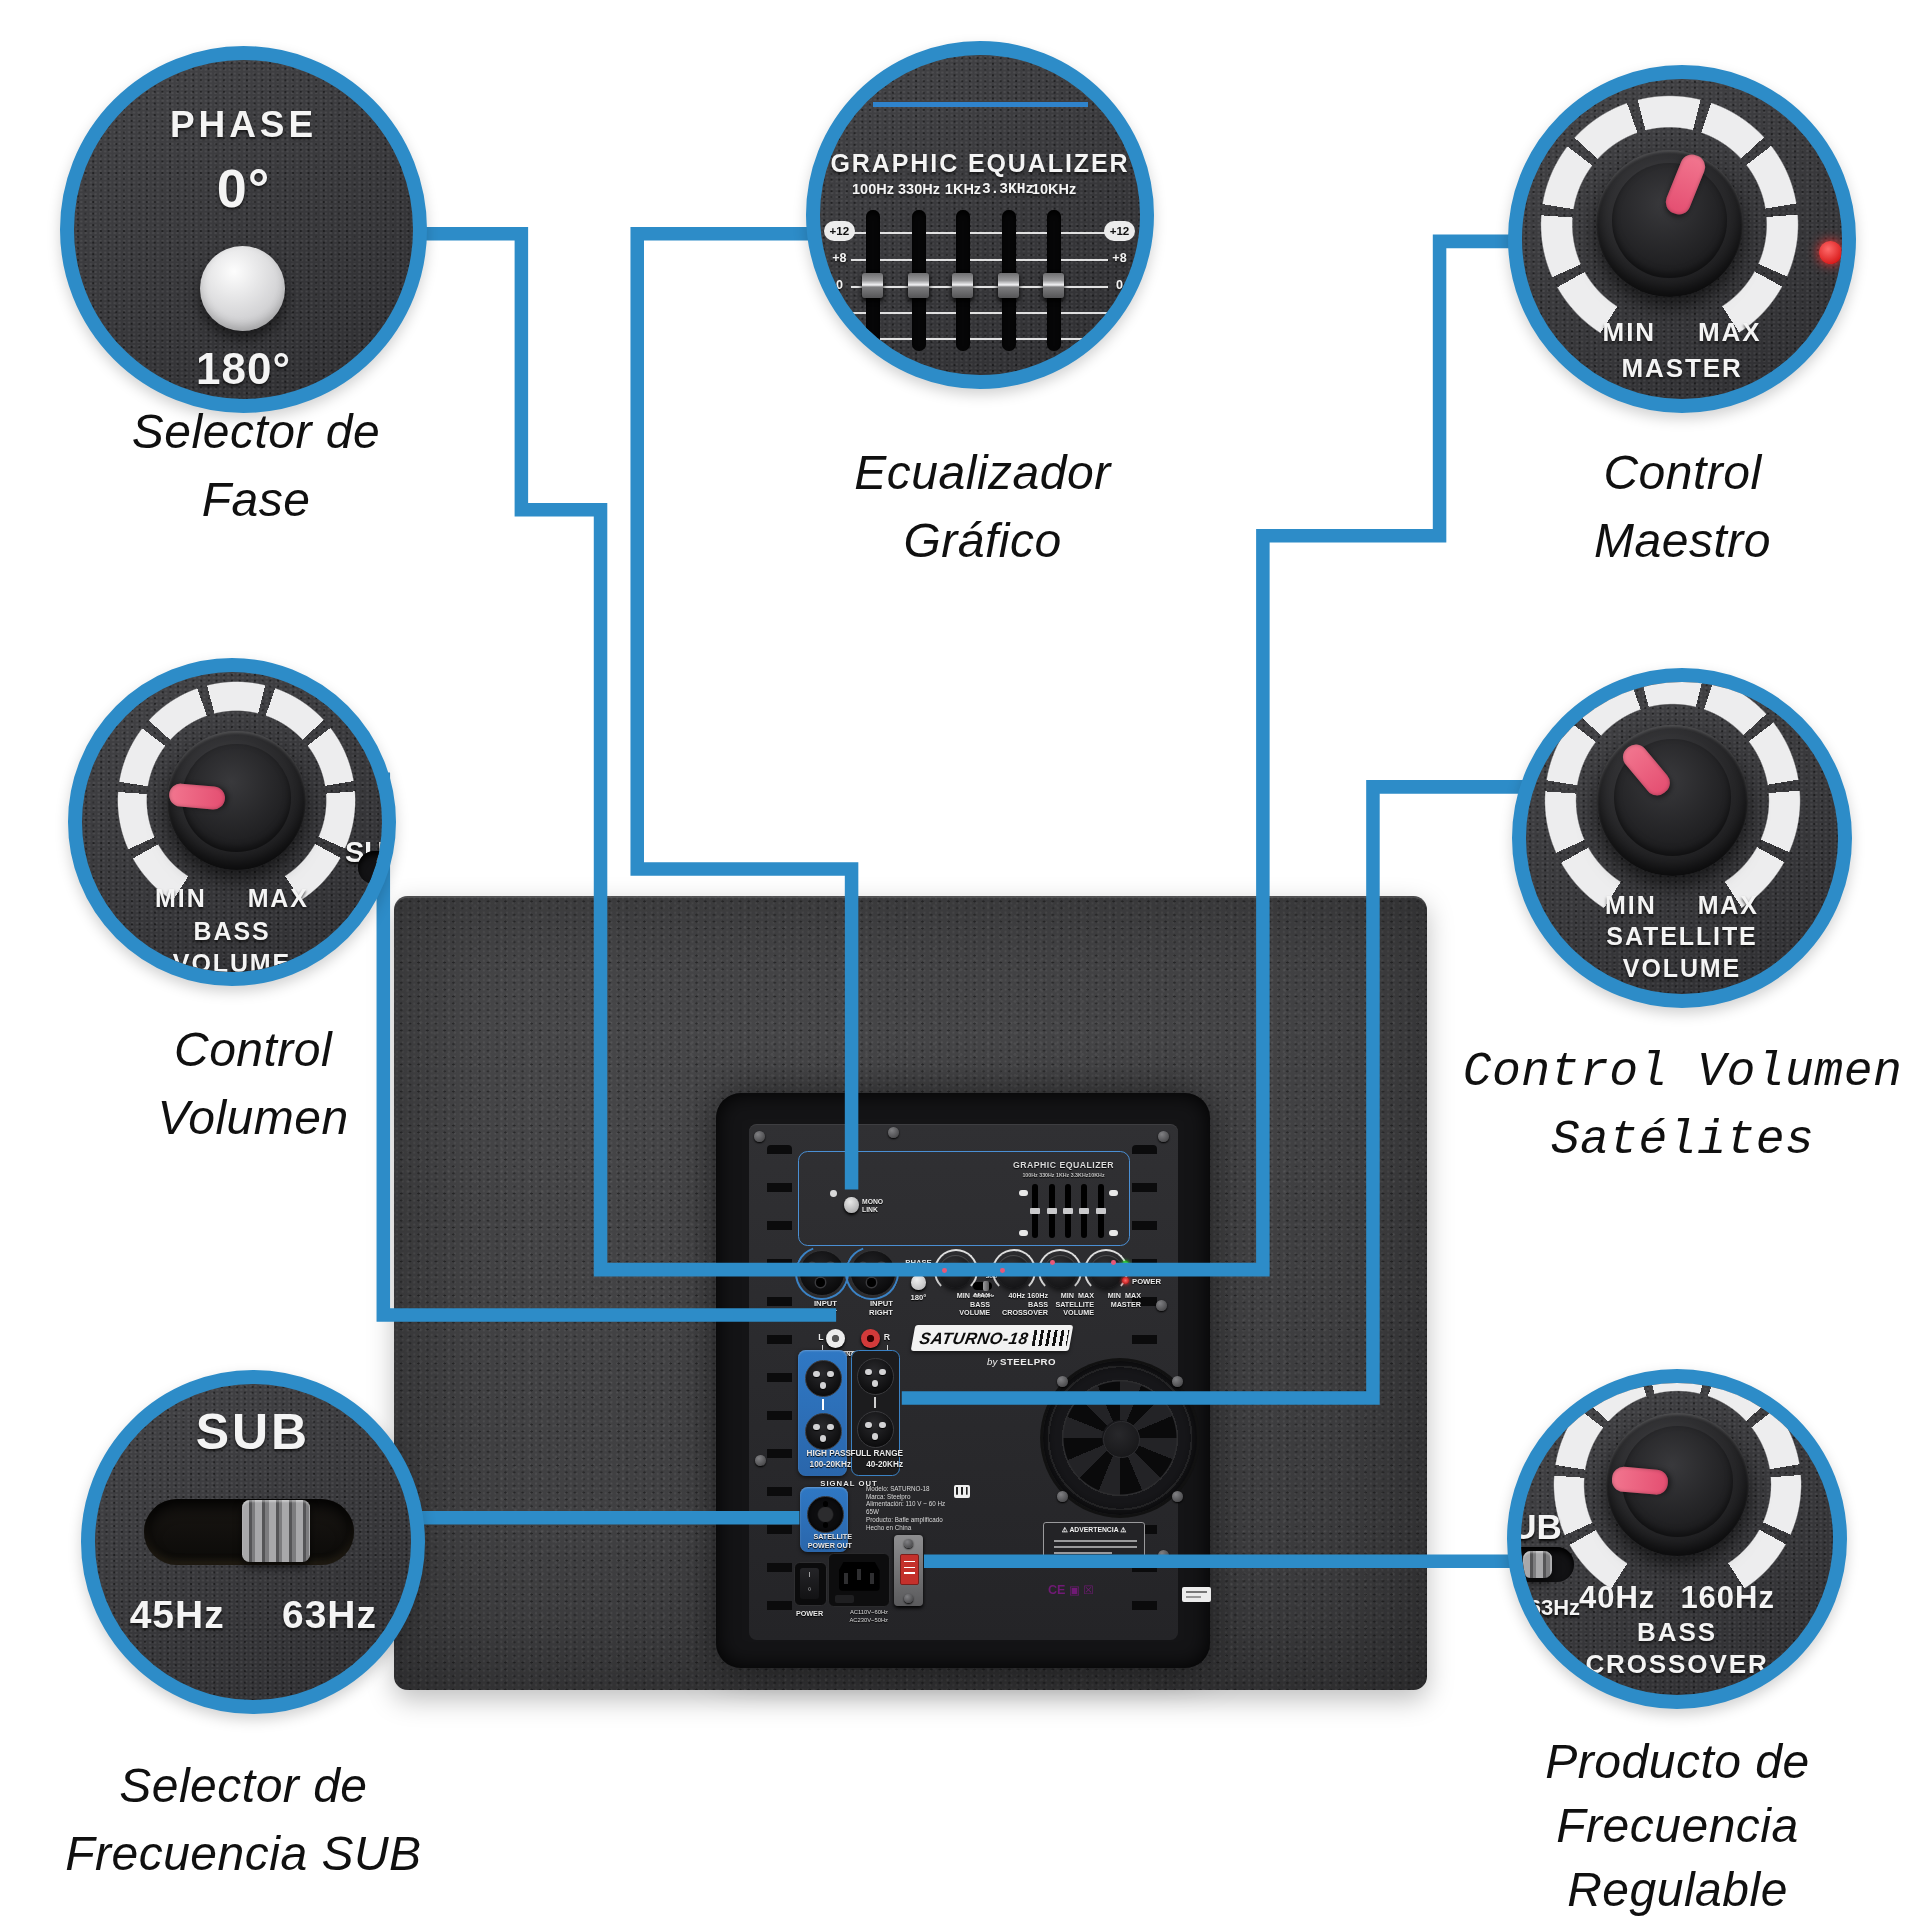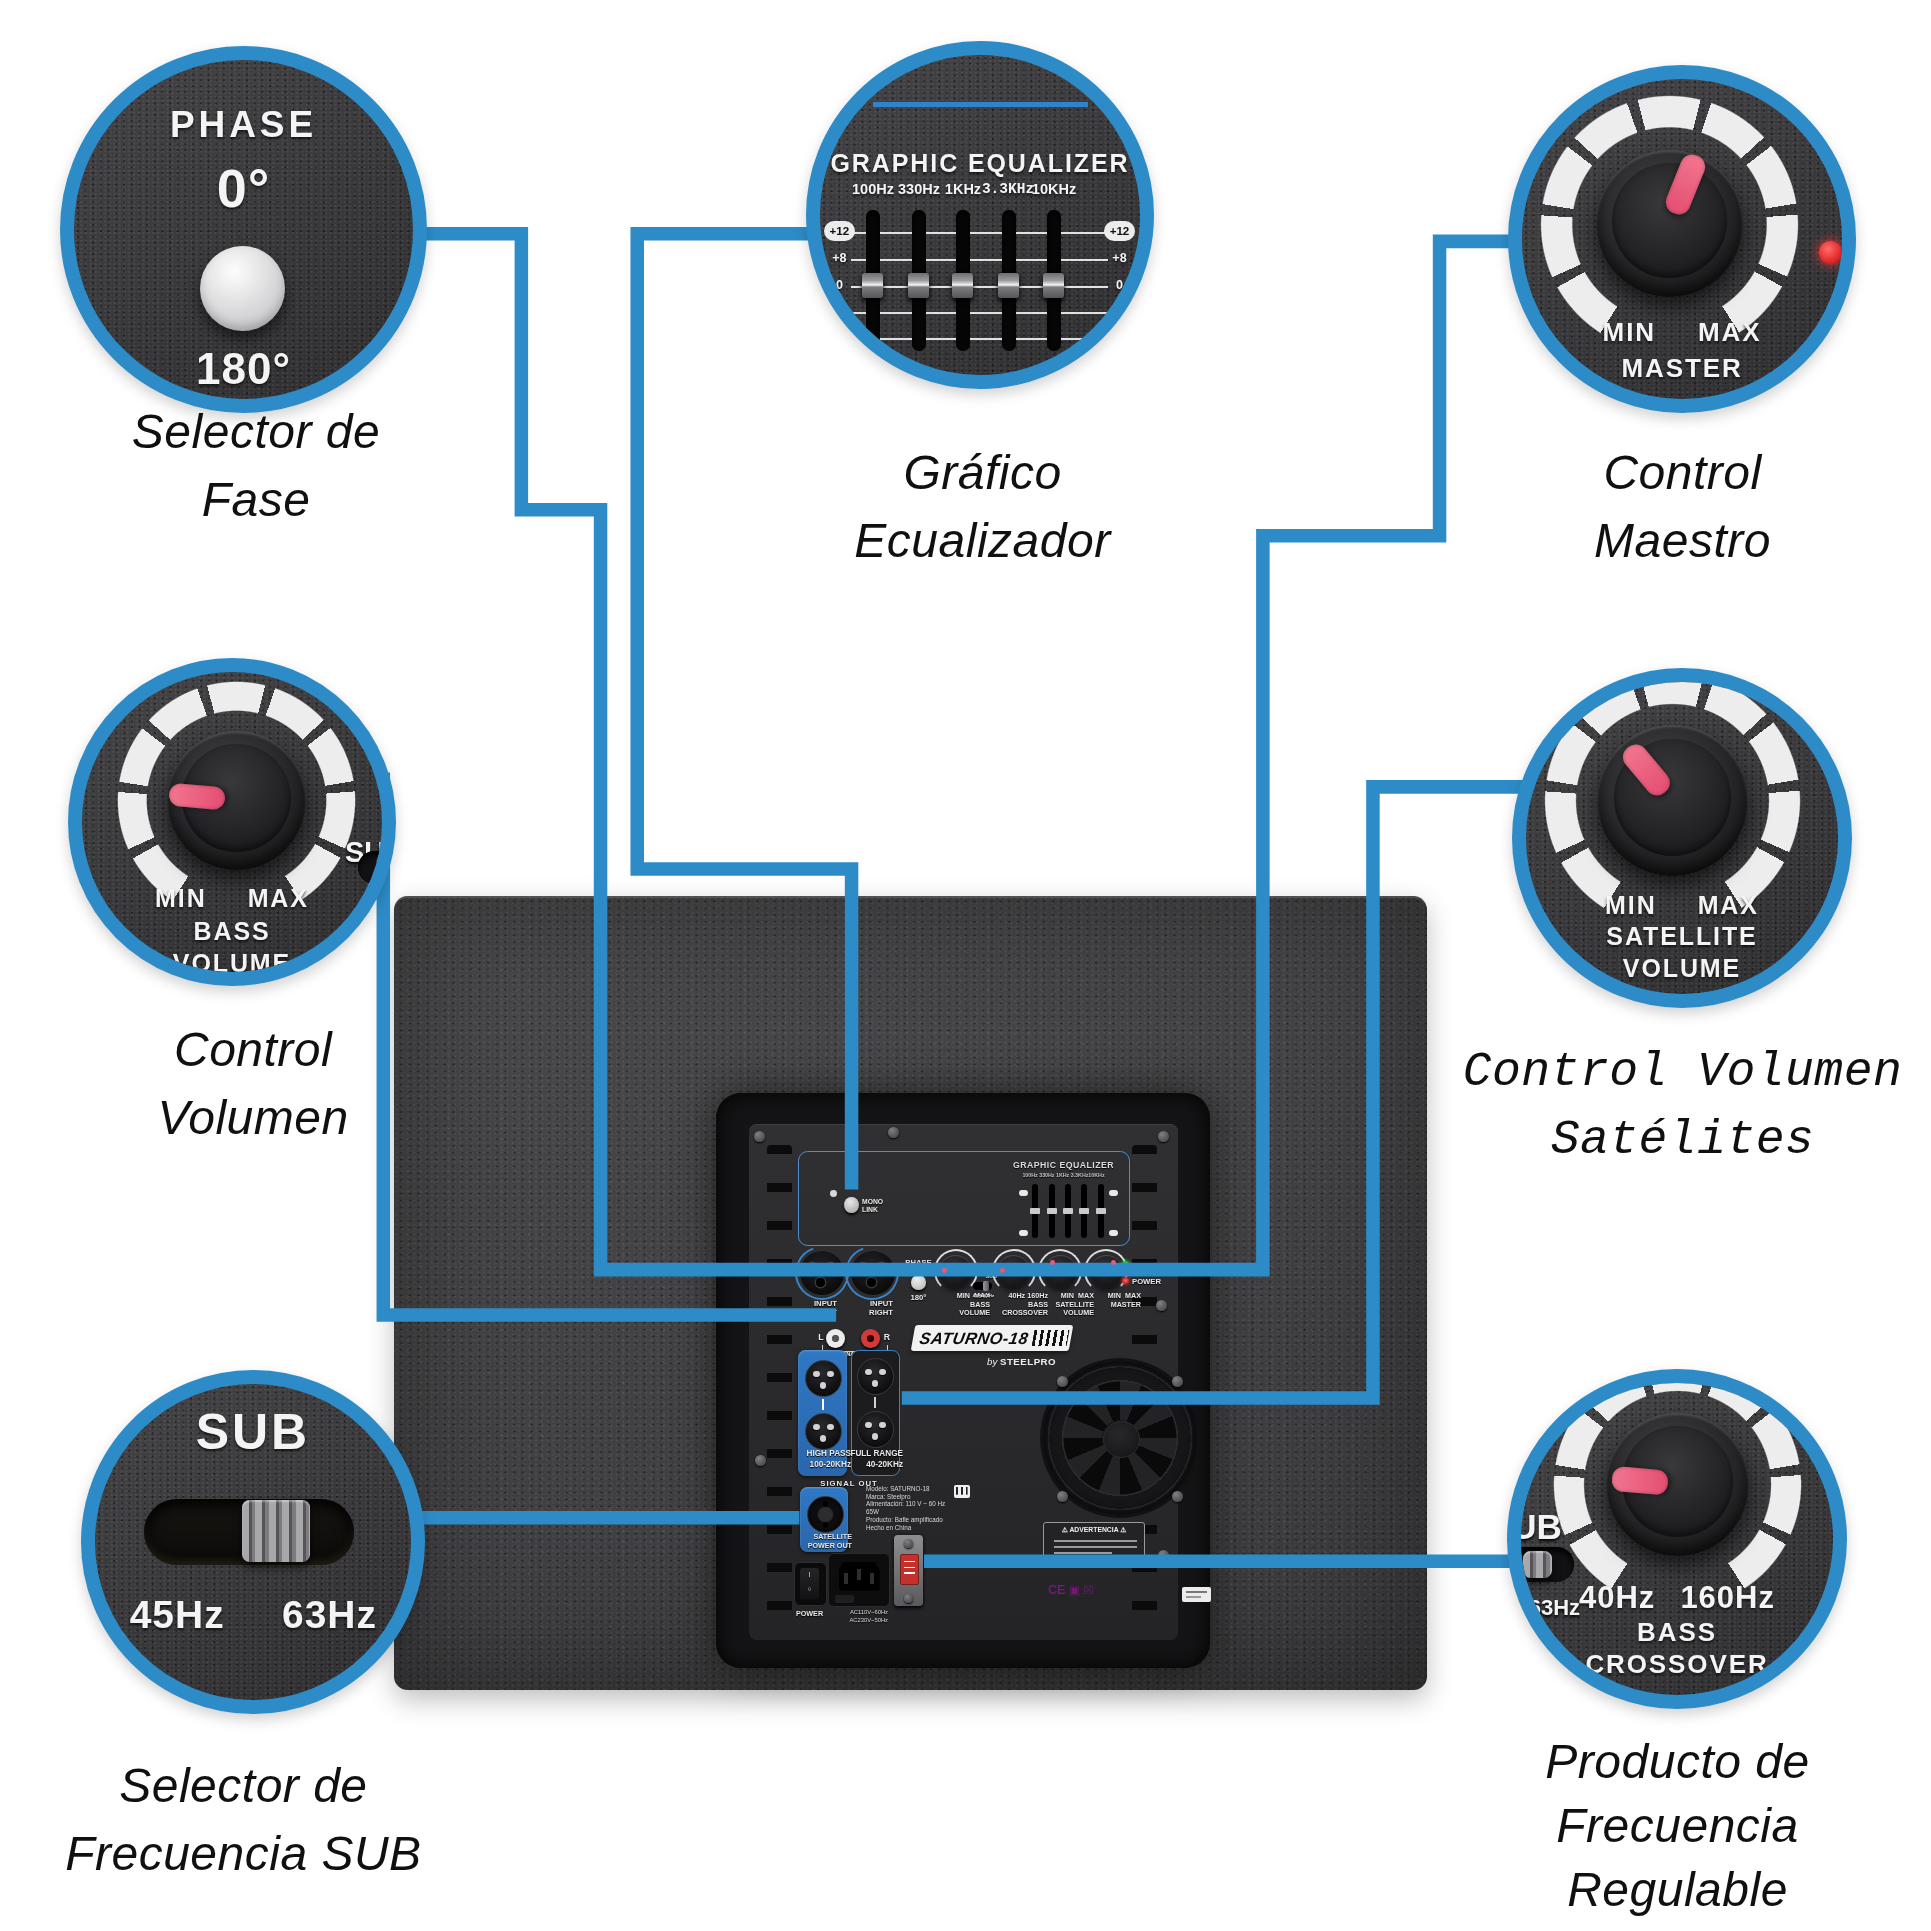--- a/index.html
+++ b/index.html
@@ -462,22 +462,22 @@
     <div class="abs" style="left:-29px;top:164px;width:82px;height:35px;background:#121214;border-radius:17.4px;box-shadow:inset 0 3.9px 6.8px #000;"></div>
     <div class="ridged" style="position:absolute;left:1.9px;top:168px;width:29px;height:27px;"></div>
     <div class="partial" style="left:7.7px;top:212px;font-size:22px;">63Hz</div>
   </div>
 
   <div class="lbl" style="left:14.5px;top:398px;">
     <div>Selector de</div>
       <div>Fase</div>
   </div>
   <div class="lbl" style="left:741px;top:439px;">
-    <div>Gráfico</div>
-      <div>Ecualizador</div>
+    <div>Ecualizador</div>
+      <div>Gráfico</div>
   </div>
   <div class="lbl" style="left:1441px;top:439px;">
     <div>Control</div>
       <div>Maestro</div>
   </div>
   <div class="lbl" style="left:11.6px;top:1016px;">
     <div>Control</div>
       <div>Volumen</div>
   </div>
   <div class="lbl" style="left:1441px;top:1038px;font-family:Liberation Mono, monospace;">

